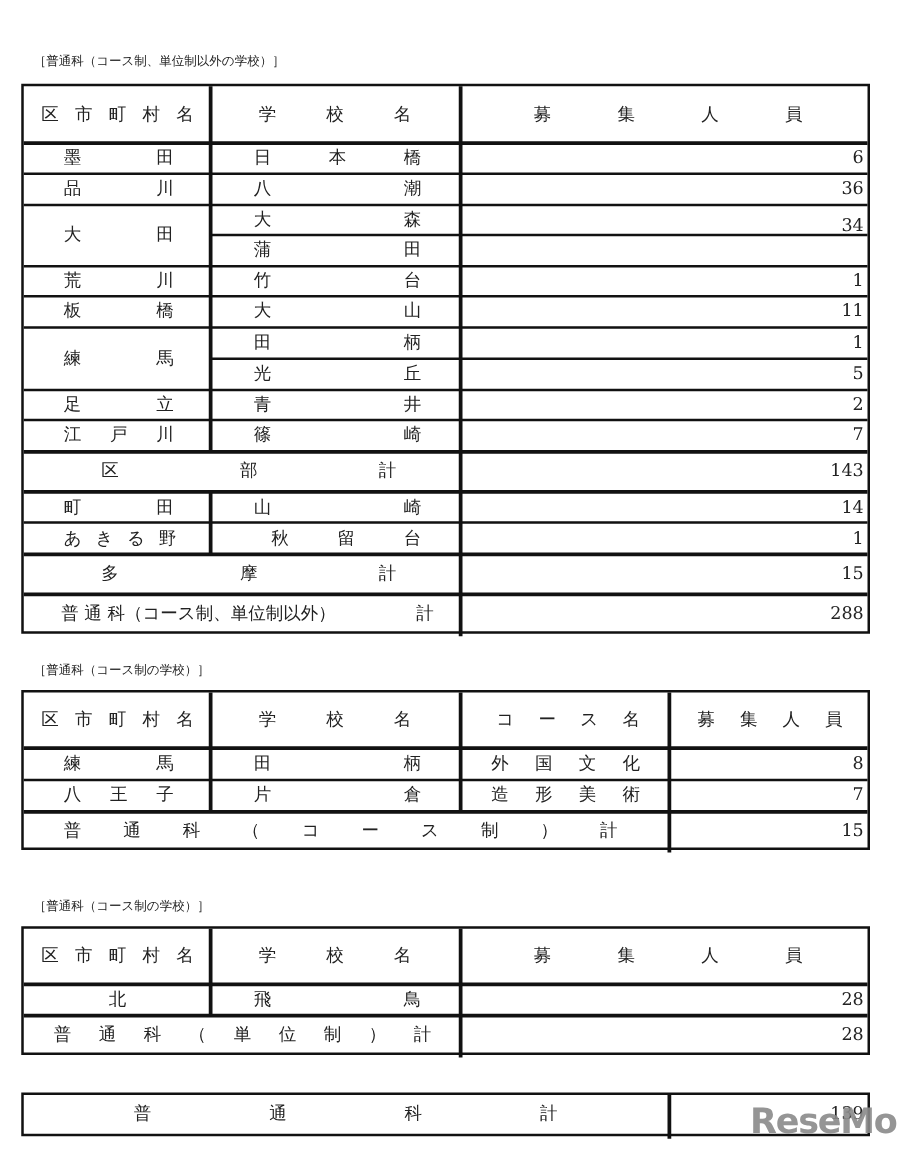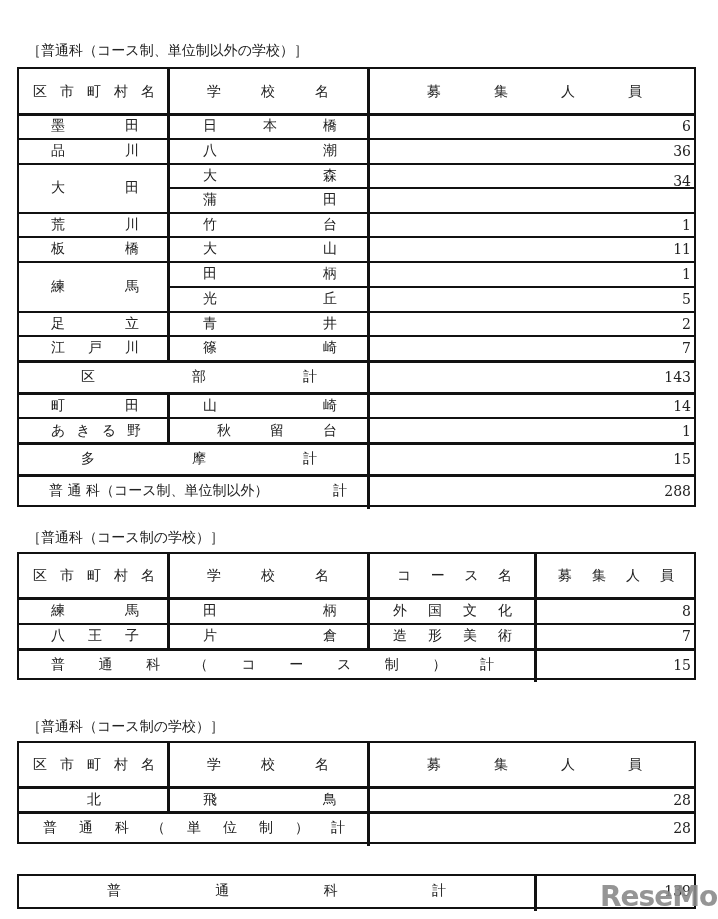--- a/index.html
+++ b/index.html
@@ -1,18 +1,18 @@
 <!DOCTYPE html>
 <html><head>
 <meta charset="utf-8">
 <style>
   html, body { margin:0; padding:0; background:#ffffff; }
   body { width:718px; height:919px; position:relative; overflow:hidden;
          font-family:"DejaVu Sans", sans-serif; color:#222; }
-  .title { position:absolute; left:27px; font-size:14px; letter-spacing:0px; color:#222; white-space:nowrap; }
+  .title { position:absolute; left:27px; font-size:10px; letter-spacing:0px; color:#222; white-space:nowrap; }
   .tbl { position:absolute; border:2.5px solid #111; box-sizing:border-box; }
   .cell { position:absolute; box-sizing:border-box; display:flex; align-items:center;
           font-size:14px; color:#222; white-space:nowrap; }
   .num { justify-content:flex-end; padding-right:3px; font-family:"DejaVu Serif", serif; font-size:14px; }
   .spread { justify-content:space-between; padding:0 20px; }
   .hline { position:absolute; background:#111; height:1.5px; }
   .hline.thick { height:2.5px; }
   .vline { position:absolute; background:#111; width:2.5px; }
   .logo { position:absolute; left:600px; right:0; top:880px; font-family:"DejaVu Sans", sans-serif;
           font-weight:bold; font-size:28px; color:#8a8a8a; letter-spacing:-1px; opacity:0.9; }

